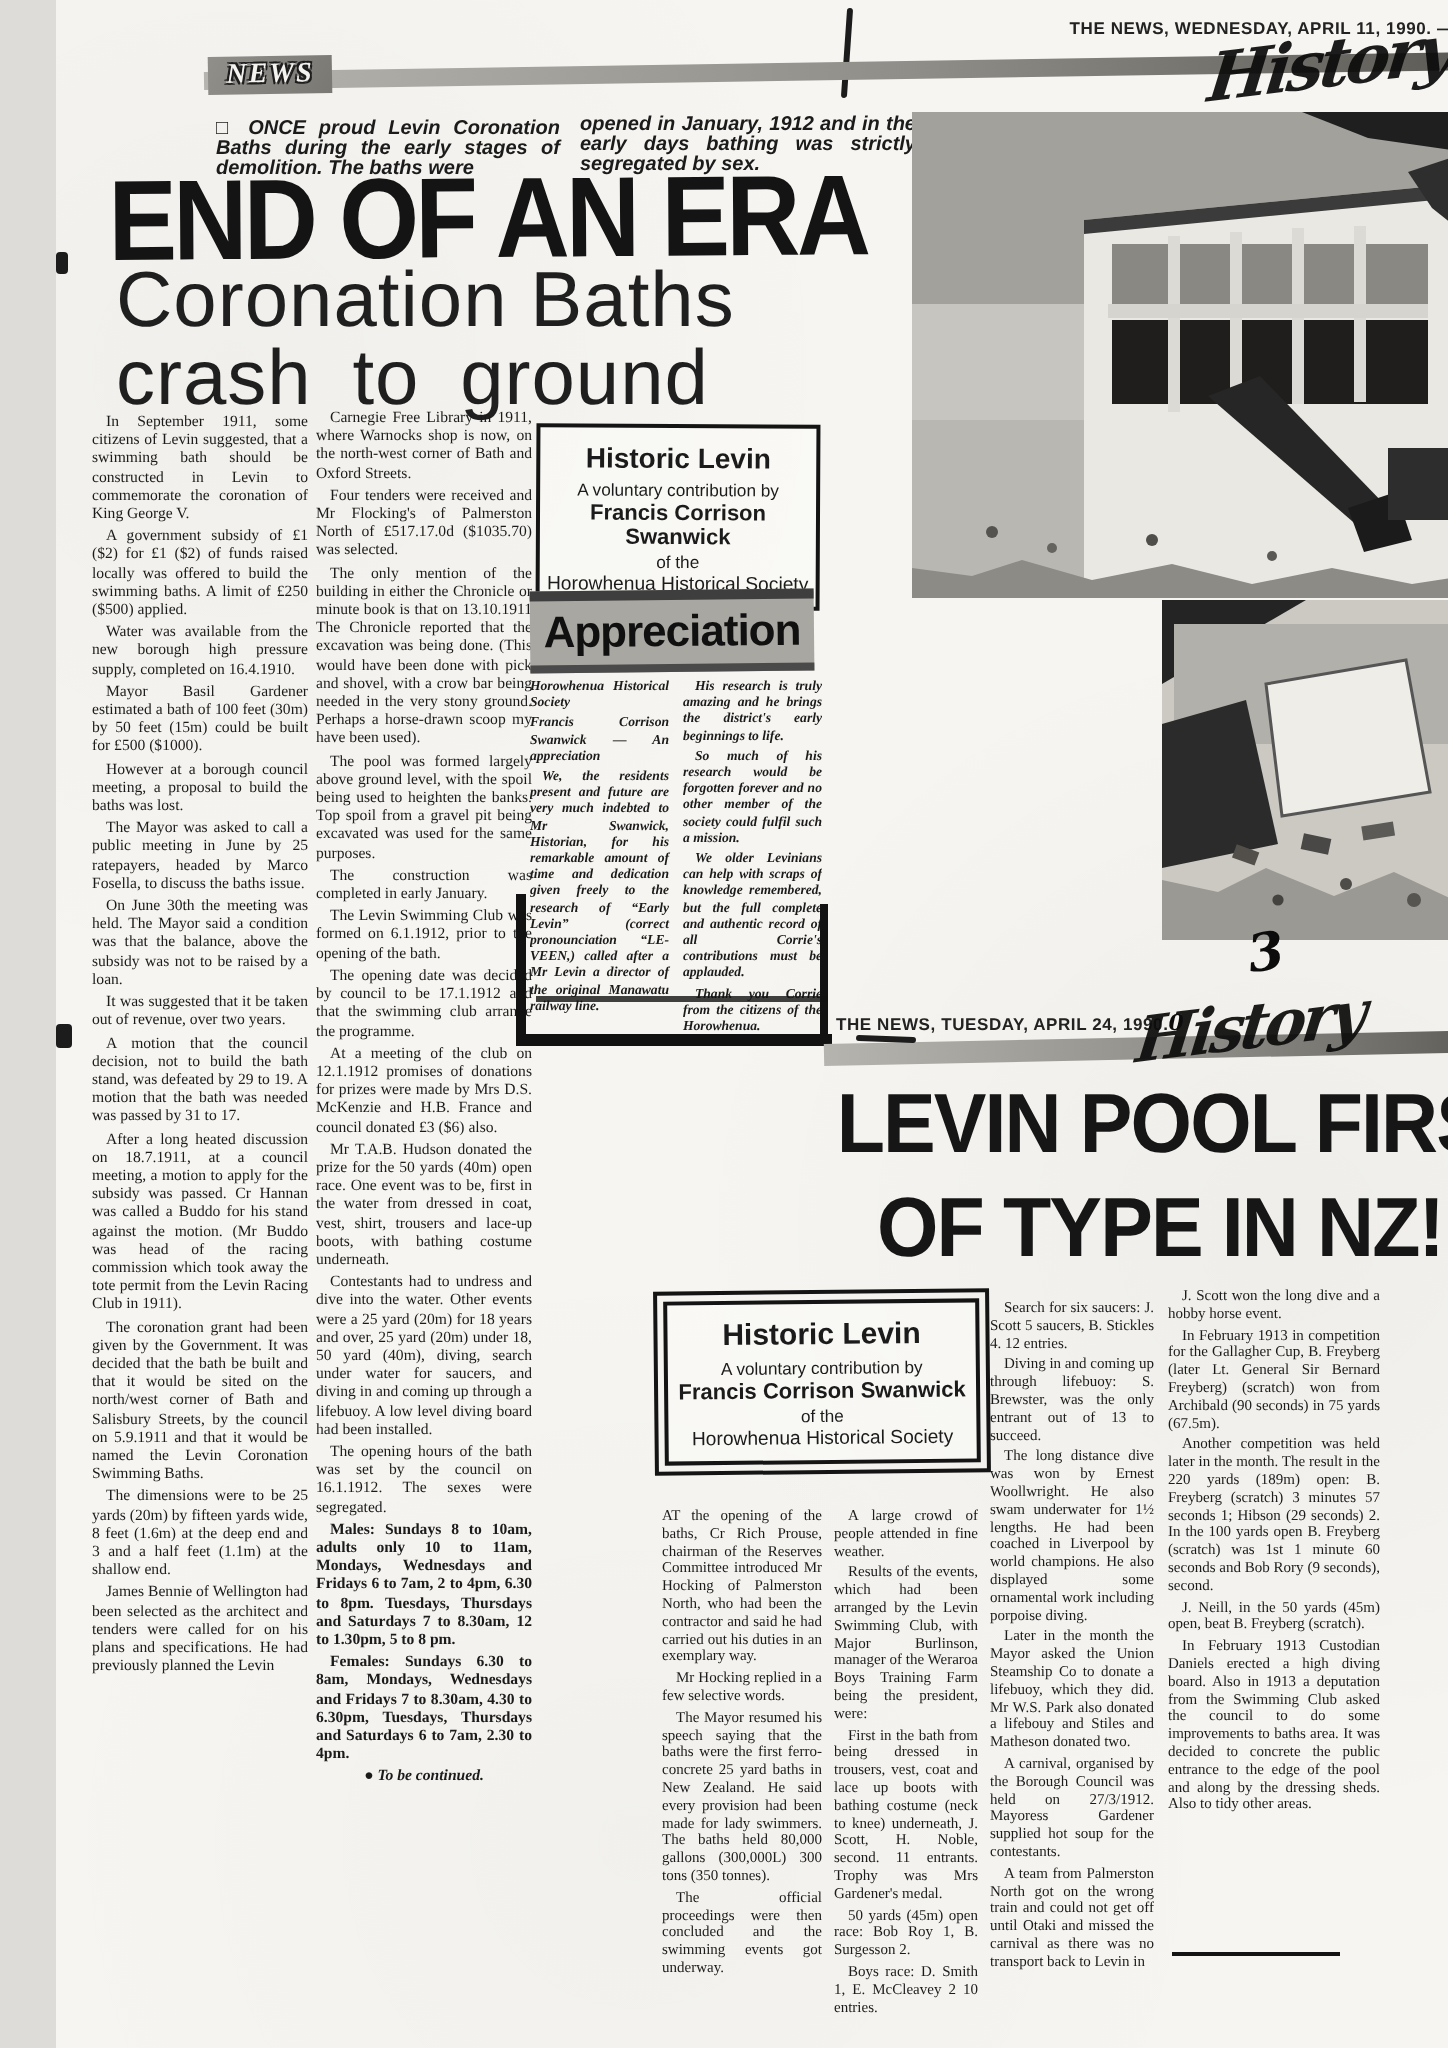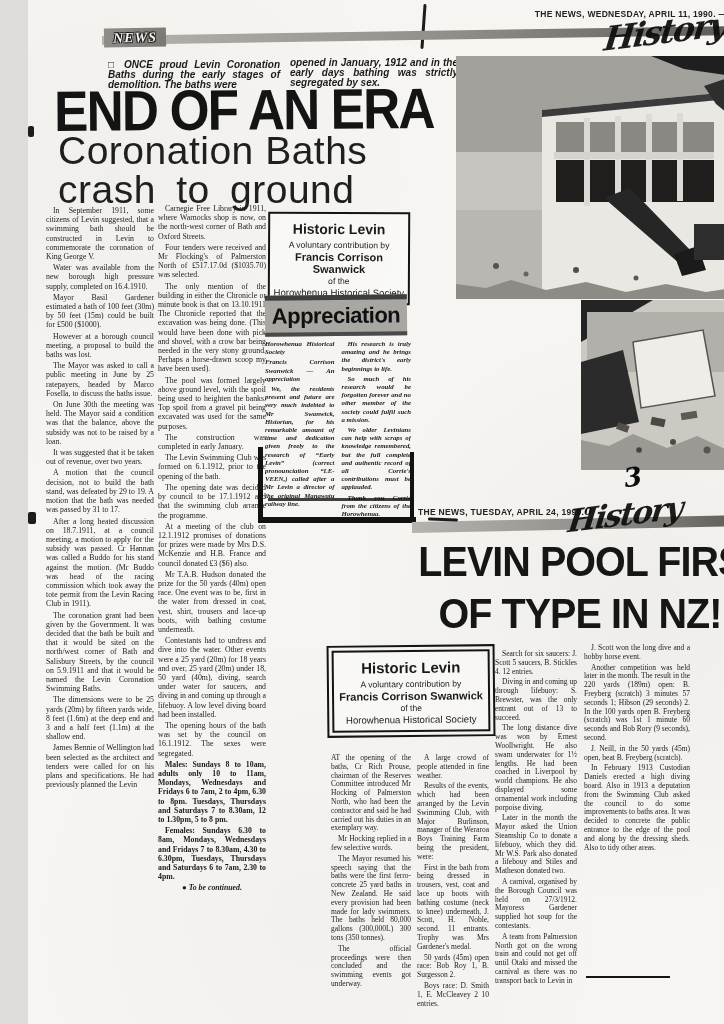--- a/index.html
+++ b/index.html
@@ -135,20 +135,21 @@
       <rect x="36" y="124" width="12" height="7" fill="#524f4b" transform="rotate(20 42 127)"></rect>
       <circle cx="92" cy="142" r="3" fill="#4e4c48"></circle>
         <circle cx="126" cy="150" r="3.5" fill="#57554f"></circle>
       <circle cx="58" cy="150" r="2.8" fill="#454340"></circle>
         <circle cx="148" cy="130" r="2.5" fill="#504e49"></circle>
     </svg>
   </div>
 
   <div class="col a1" style="left:18px;top:206px;">
       <p>In September 1911, some citizens of Levin suggested, that a swimming bath should be constructed in Levin to commemorate the coronation of King George V.</p>
+      <p>A government subsidy of £1 ($2) for £1 ($2) of funds raised locally was offered to build the swimming baths. A limit of £250 ($500) applied.</p>
       <p>Water was available from the new borough high pressure supply, completed on 16.4.1910.</p>
       <p>Mayor Basil Gardener estimated a bath of 100 feet (30m) by 50 feet (15m) could be built for £500 ($1000).</p>
       <p>However at a borough council meeting, a proposal to build the baths was lost.</p>
       <p>The Mayor was asked to call a public meeting in June by 25 ratepayers, headed by Marco Fosella, to discuss the baths issue.</p>
       <p>On June 30th the meeting was held. The Mayor said a condition was that the balance, above the subsidy was not to be raised by a loan.</p>
       <p>It was suggested that it be taken out of revenue, over two years.</p>
       <p>A motion that the council decision, not to build the bath stand, was defeated by 29 to 19. A motion that the bath was needed was passed by 31 to 17.</p>
       <p>After a long heated discussion on 18.7.1911, at a council meeting, a motion to apply for the subsidy was passed. Cr Hannan was called a Buddo for his stand against the motion. (Mr Buddo was head of the racing commission which took away the tote permit from the Levin Racing Club in 1911).</p>
       <p>The coronation grant had been given by the Government. It was decided that the bath be built and that it would be sited on the north/west corner of Bath and Salisbury Streets, by the council on 5.9.1911 and that it would be named the Levin Coronation Swimming Baths.</p>
       <p>The dimensions were to be 25 yards (20m) by fifteen yards wide, 8 feet (1.6m) at the deep end and 3 and a half feet (1.1m) at the shallow end.</p>
@@ -234,19 +235,20 @@
   <div class="col a2" style="left:467px;top:650px;width:82px;height:368px;">
       <p>Search for six saucers: J. Scott 5 saucers, B. Stickles 4. 12 entries.</p>
       <p>Diving in and coming up through lifebuoy: S. Brewster, was the only entrant out of 13 to succeed.</p>
       <p>The long distance dive was won by Ernest Woollwright. He also swam underwater for 1½ lengths. He had been coached in Liverpool by world champions. He also displayed some ornamental work including porpoise diving.</p>
       <p>Later in the month the Mayor asked the Union Steamship Co to donate a lifebuoy, which they did. Mr W.S. Park also donated a lifebouy and Stiles and Matheson donated two.</p>
       <p>A carnival, organised by the Borough Council was held on 27/3/1912. Mayoress Gardener supplied hot soup for the contestants.</p>
       <p>A team from Palmerston North got on the wrong train and could not get off until Otaki and missed the carnival as there was no transport back to Levin in</p>
     </div>
   <div class="col a2" style="left:556px;top:644px;width:106px;height:326px;">
       <p>J. Scott won the long dive and a hobby horse event.</p>
+      <p>In February 1913 in competition for the Gallagher Cup, B. Freyberg (later Lt. General Sir Bernard Freyberg) (scratch) won from Archibald (90 seconds) in 75 yards (67.5m).</p>
       <p>Another competition was held later in the month. The result in the 220 yards (189m) open: B. Freyberg (scratch) 3 minutes 57 seconds 1; Hibson (29 seconds) 2. In the 100 yards open B. Freyberg (scratch) was 1st 1 minute 60 seconds and Bob Rory (9 seconds), second.</p>
       <p>J. Neill, in the 50 yards (45m) open, beat B. Freyberg (scratch).</p>
       <p>In February 1913 Custodian Daniels erected a high diving board. Also in 1913 a deputation from the Swimming Club asked the council to do some improvements to baths area. It was decided to concrete the public entrance to the edge of the pool and along by the dressing sheds. Also to tidy other areas.</p>
     </div>
   <div class="abs endrule" style="left:558px;top:976px;width:84px;"></div>
 
 </div>
 
 </body></html>

